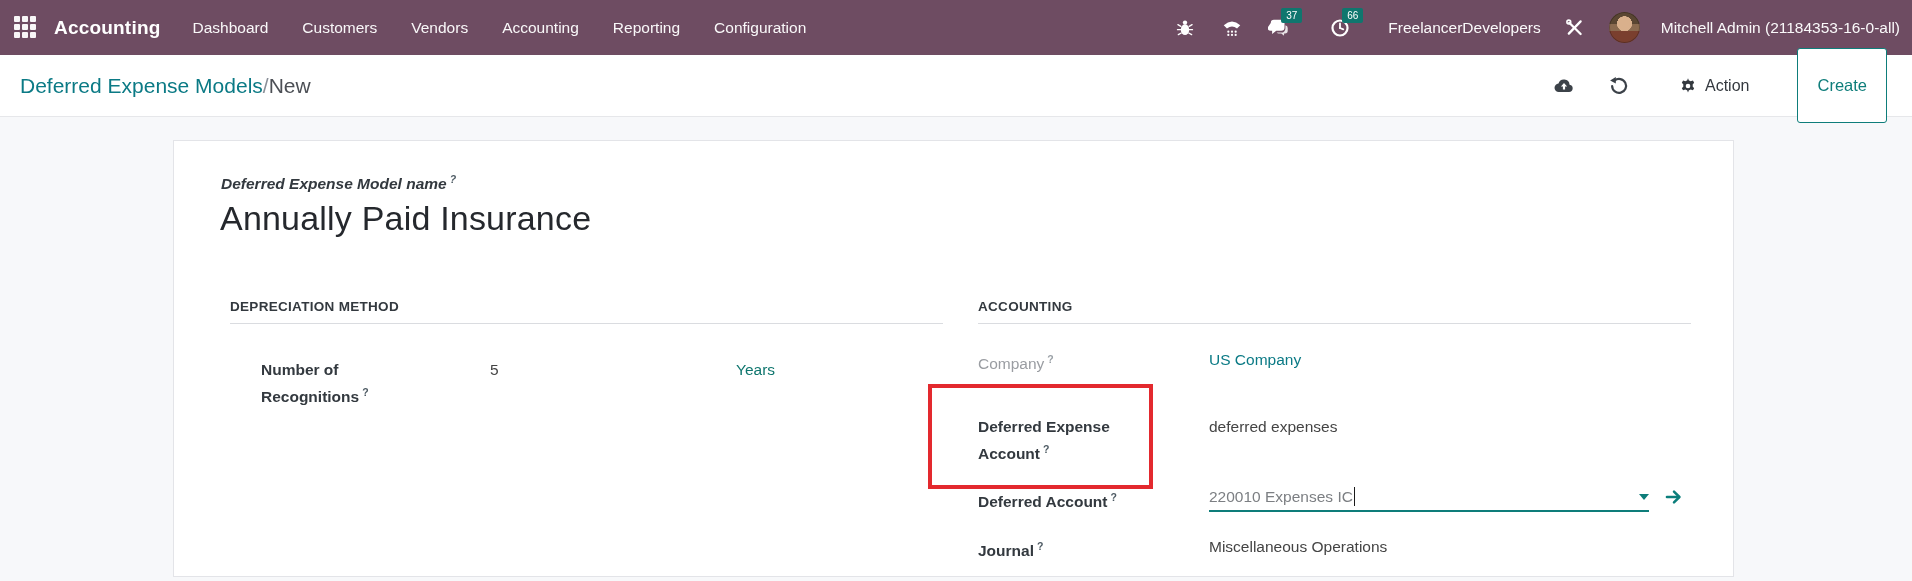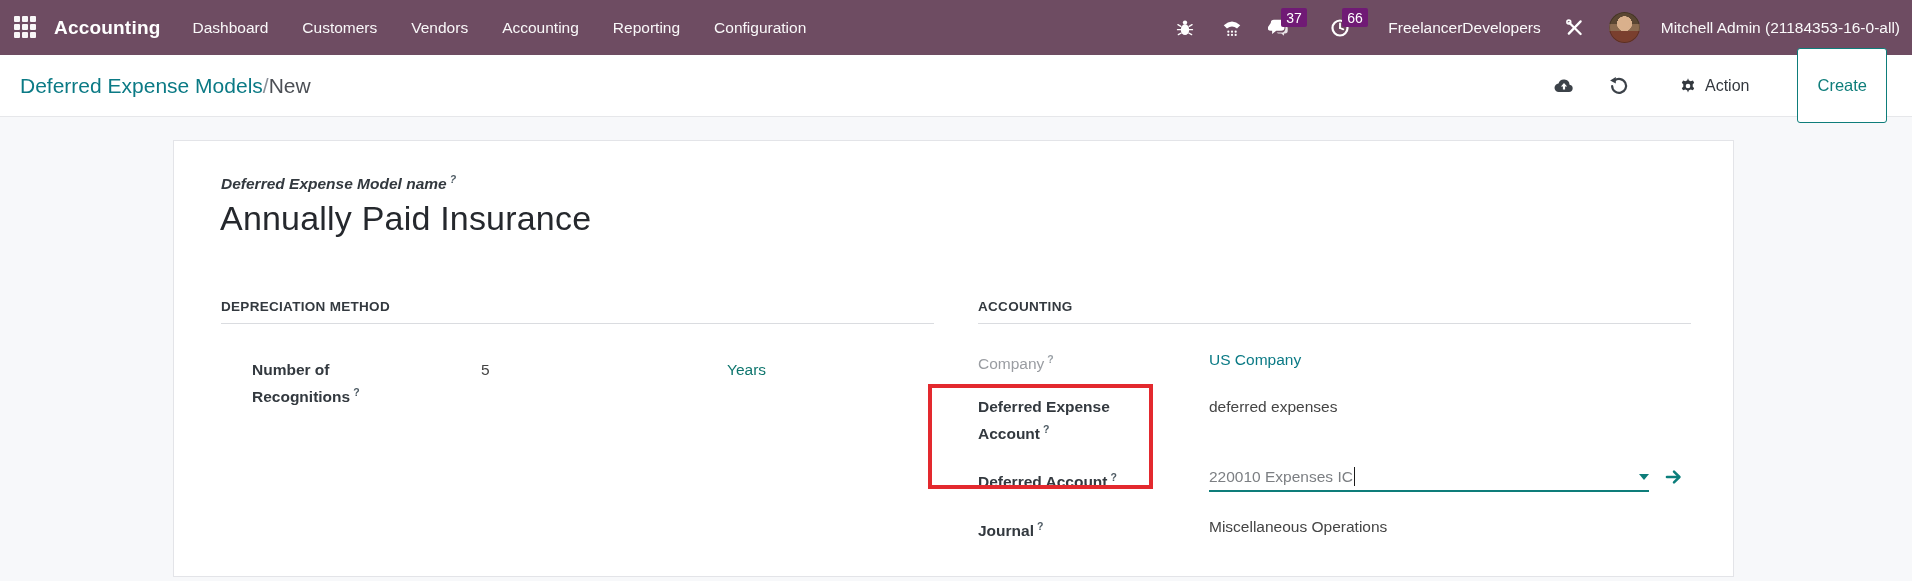--- a/index.html
+++ b/index.html
@@ -12,21 +12,21 @@
             background:#6e4c62; display:flex; align-items:center; padding:0 12px 0 10px; color:#fff; }
   .apps-grid { width:24px; height:24px; display:grid; grid-template-columns:repeat(3,6px);
                grid-template-rows:repeat(3,6px); gap:2px; margin:0 4px; cursor:pointer; }
   .apps-grid i { background:#fff; opacity:.95; border-radius:1px; }
   .brand { font-size:19px; font-weight:700; margin-left:12px; letter-spacing:.2px; cursor:pointer; }
   .menu { display:flex; align-items:center; margin-left:32px; gap:34px; }
   .menu .mi { font-size:15.5px; color:rgba(255,255,255,.96); cursor:pointer; white-space:nowrap; }
   .systray { margin-left:auto; display:flex; align-items:center; gap:21px; }
   .tray-ico { position:relative; width:26px; height:26px; display:flex; align-items:center; justify-content:center; cursor:pointer; }
   .tray-ico svg { display:block; }
-  .badge { position:absolute; top:-7px; left:15px; background:#701a75; color:#fff; font-size:14px;
+  .badge { position:absolute; top:-7px; left:15px; background:#0f766e; color:#fff; font-size:10px;
            line-height:1; padding:3px 5px 2px; border-radius:2px; font-weight:400; }
   .sys-company, .sys-user { font-size:15.5px; color:rgba(255,255,255,.97); cursor:pointer; white-space:nowrap; }
   .avatar { width:31px; height:31px; border-radius:50%; cursor:pointer; border:0;
             background:
               radial-gradient(circle at 50% 38%, #d9b08c 0 30%, rgba(0,0,0,0) 31%),
               linear-gradient(180deg, #5a4632 0 38%, #8a6a4f 39% 60%, #7a3f2e 61%);
             box-shadow:inset 0 0 0 1px rgba(0,0,0,.25); }
 
   
   .control-panel { position:absolute; left:0; top:55px; width:1912px; height:62px; background:#fff;
@@ -44,21 +44,21 @@
                 padding:27px 19px; border-radius:3px; cursor:pointer; font-family:inherit; }
 
   
   .sheet { position:absolute; left:173px; top:140px; width:1561px; height:437px; background:#fff;
            border:1px solid #e3e4e8; }
   .name-label { position:absolute; left:47px; top:32px; font-size:15.5px; font-weight:600; color:#33393f;font-style:italic; }
   .qmark { font-size:10.5px; vertical-align:super; color:#4d5a63; margin-left:3px; font-weight:600; }
   .sheet-title { position:absolute; left:46px; top:58px; font-size:34px; font-weight:400; color:#25282d; letter-spacing:.2px; }
 
   .col { position:absolute; top:158px; width:713px; }
-  .col-left { left:47px; }
+  .col-left { left:56px; }
   .col-right { left:804px; }
   .sec-title { font-size:13.5px; font-weight:700; color:#33393f; letter-spacing:.3px;
                padding-bottom:9px; border-bottom:1px solid #dadce0; }
 
   .rows-left { padding-top:34px; }
   .rows-right { padding-top:24px; }
   .frow { display:grid; grid-template-columns:229px 246px 1fr; align-items:start;margin-left:31px; }
   .frow-r { display:grid; grid-template-columns:231px 1fr; align-items:start; }
   .flabel { font-size:15.5px; font-weight:600; color:#33393f; line-height:23px; max-width:172px; }
   .flabel.muted { color:#9a9da2; font-weight:500; }
@@ -216,21 +216,21 @@
       <div class="sec-title">ACCOUNTING</div>
       <div class="rows-right">
 
         <div class="frow-r">
           <span class="flabel muted">
             <span>Company</span><span class="qmark" style="color:#9aa0a6">?</span>
           </span>
           <span class="fvalue link">US Company</span>
         </div>
 
-        <div class="frow-r" style="margin-top:20px">
+        <div class="frow-r" style="margin-top:40px">
           <span class="flabel">
             <span>Deferred Expense Account</span><span class="qmark">?</span>
           </span>
           <span class="fvalue">deferred expenses</span>
         </div>
 
         <div class="frow-r" style="margin-top:21px">
           <span class="flabel">
             <span>Deferred Account</span><span class="qmark">?</span>
           </span>

